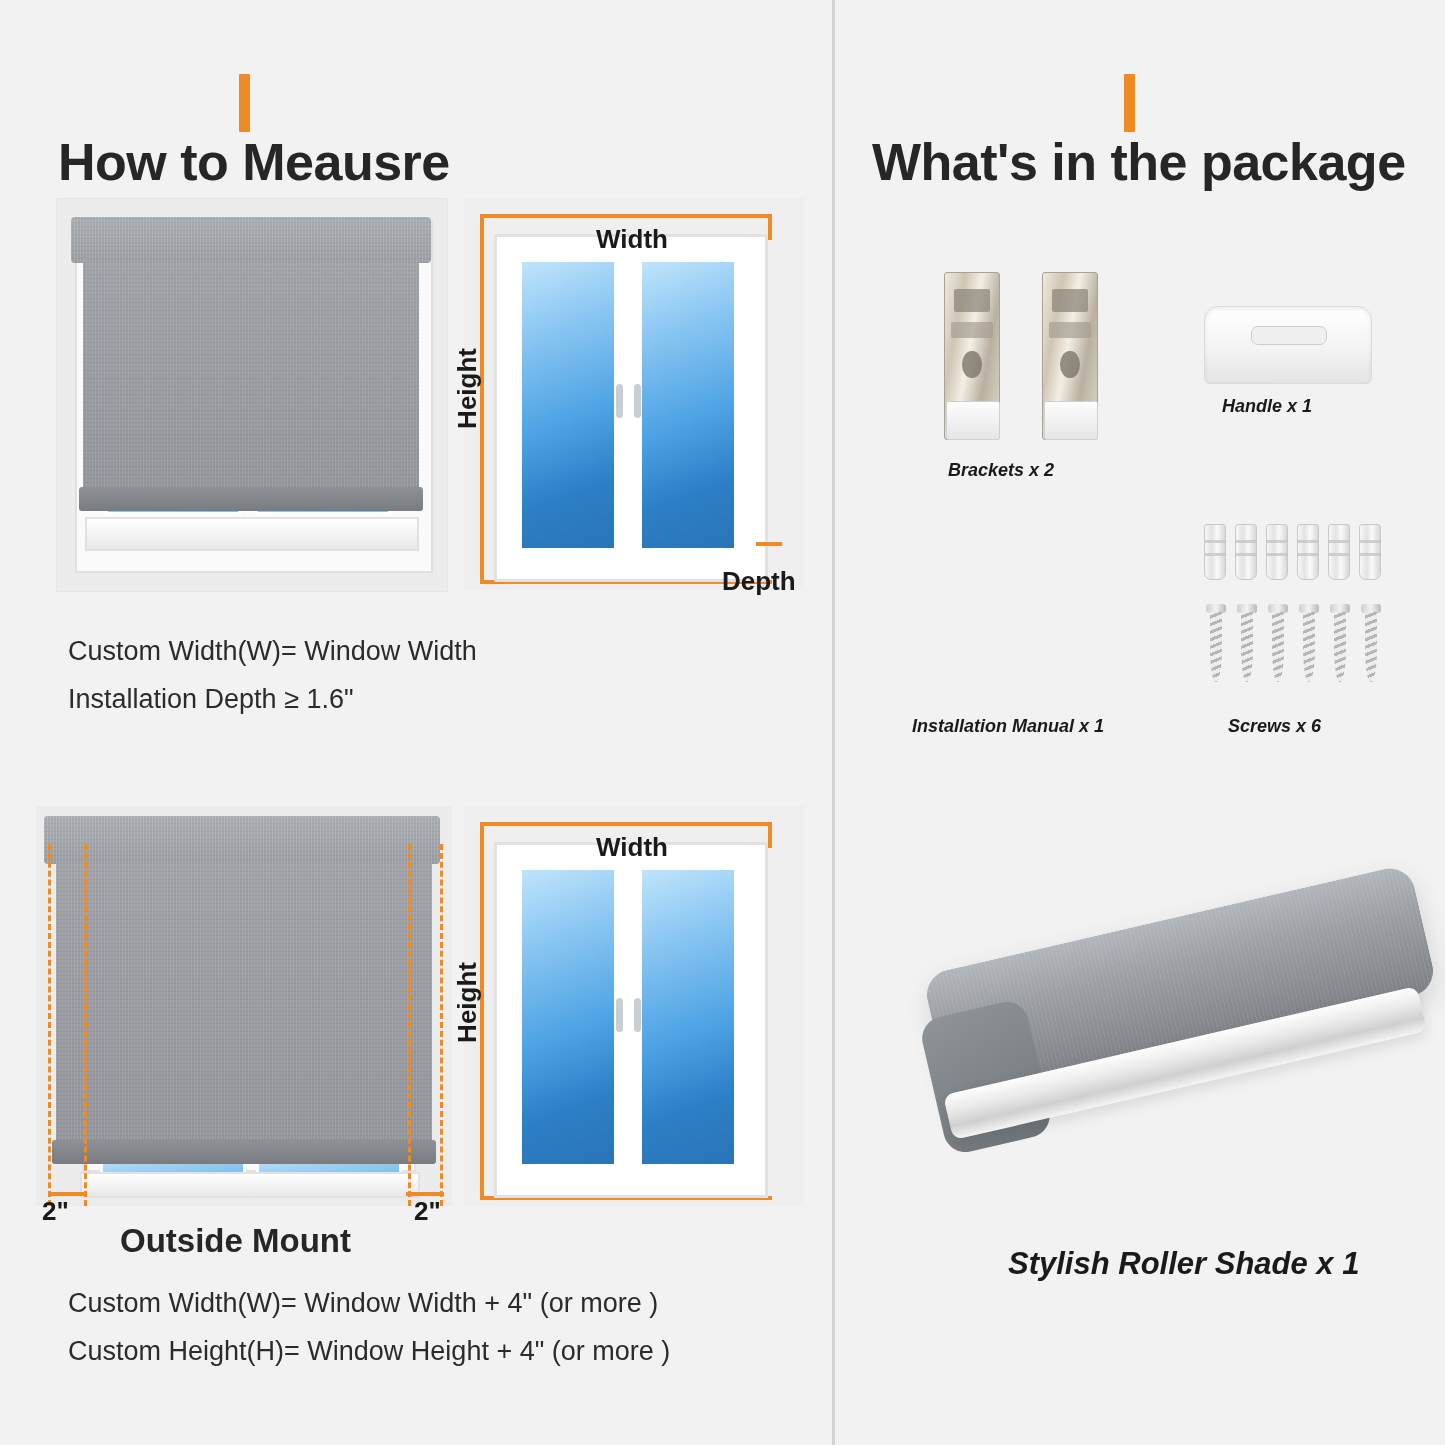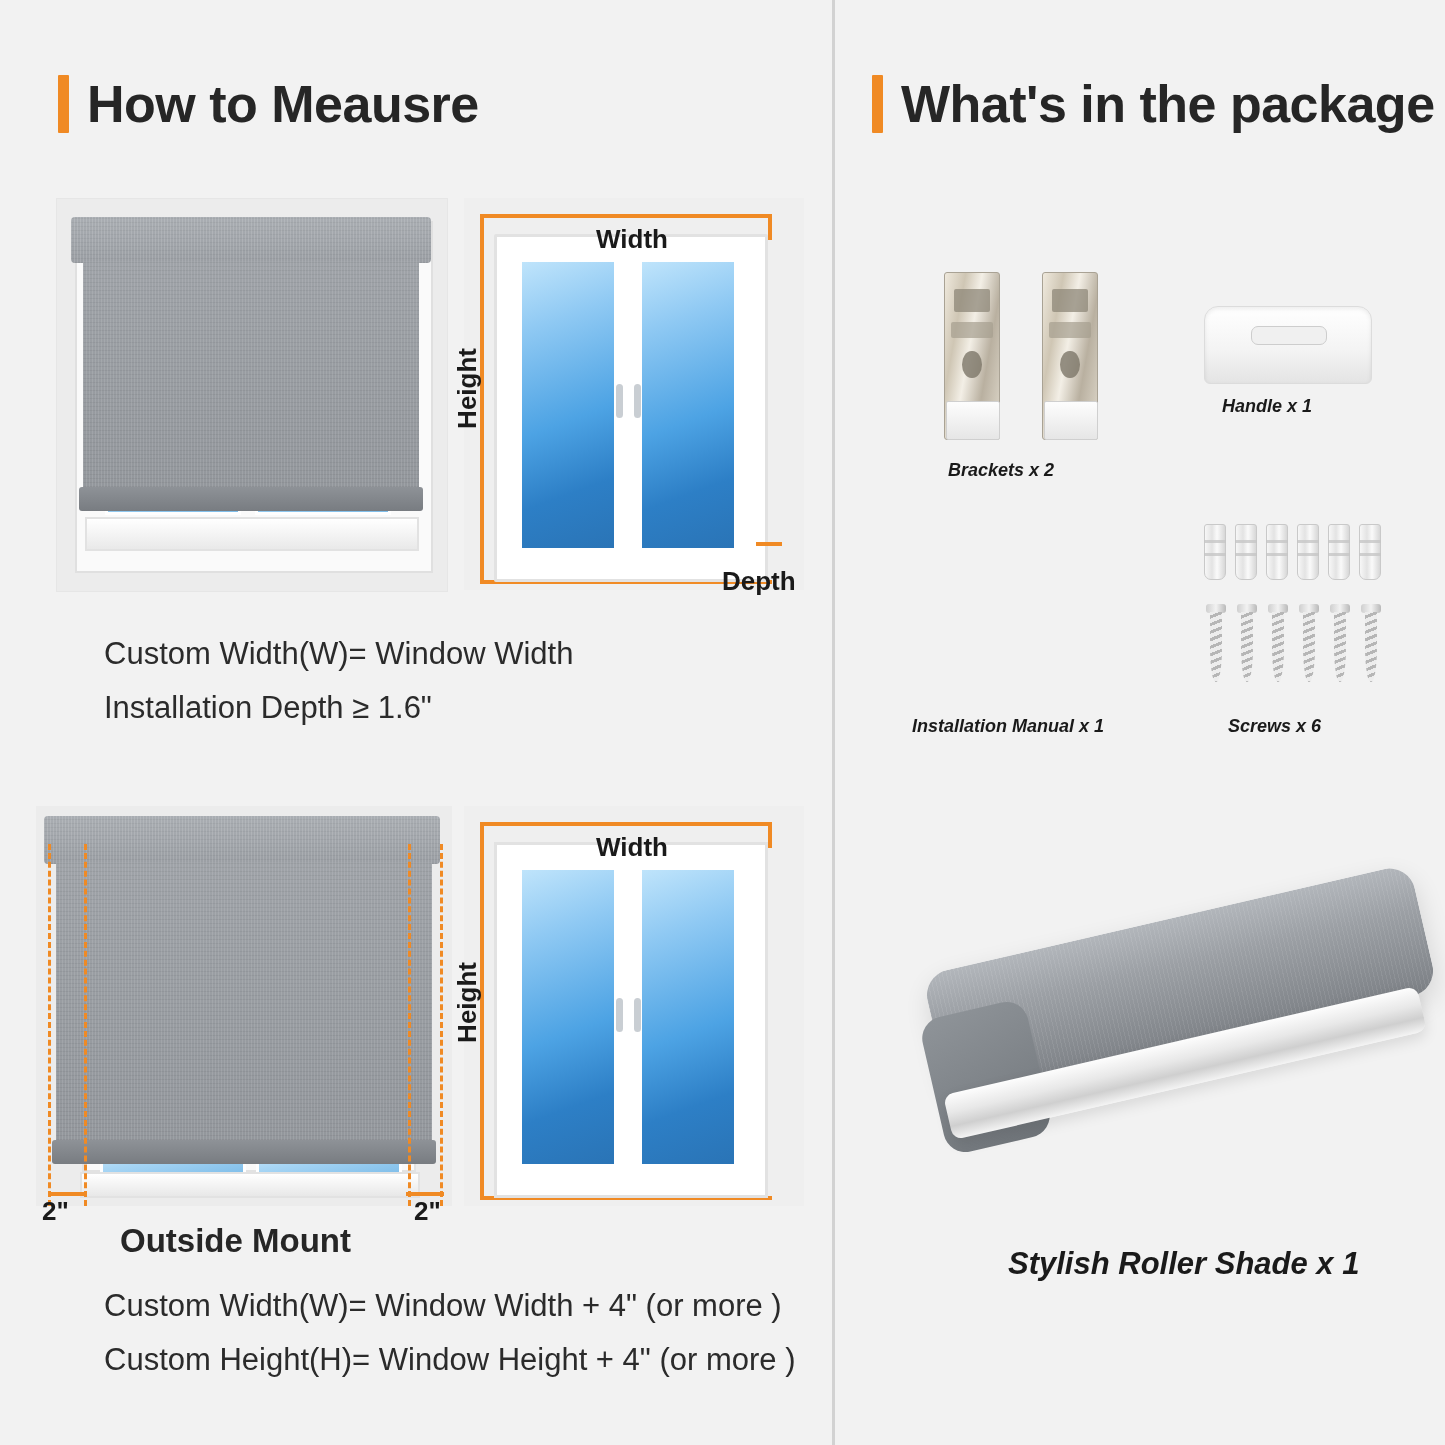--- a/index.html
+++ b/index.html
@@ -10,31 +10,31 @@
     color:#1a1a1a;
     overflow:hidden;
   }
   .page{position:relative;width:1445px;height:1445px;background:#f2f2f2;}
 
   .divider{
     position:absolute;left:832px;top:0;width:3px;height:1445px;background:#d2d2d2;
   }
 
   
-  .heading{position:absolute;display:flex;align-items:center;}
+  .heading{position:absolute;display:flex;align-items:center;flex-direction:column;}
   .heading .bar{width:11px;height:58px;background:#f08a24;margin-right:18px;border-radius:1px;}
   .heading .txt{font-size:52px;font-weight:bold;color:#262626;letter-spacing:-.5px;white-space:nowrap;}
 
   #h-left{left:58px;top:74px;}
   #h-right{left:872px;top:74px;}
 
   
   .mount-block{position:absolute;}
   .mount-title{font-size:33px;font-weight:bold;color:#262626;}
-  .mount-line{font-size:31px;color:#2b2b2b;line-height:1.42;white-space:nowrap;margin-left:36px;}
+  .mount-line{font-size:27px;color:#2b2b2b;line-height:1.42;white-space:nowrap;}
 
   
   .shadefig{position:absolute;background:#efefef;}
   .win-frame{position:absolute;background:#ffffff;border:2px solid #d8d8d8;}
   .wall{position:absolute;background:#ededed;}
 
   
   .fabric{
     background:
       repeating-linear-gradient(90deg, rgba(255,255,255,.10) 0 1px, rgba(0,0,0,0) 1px 3px),

